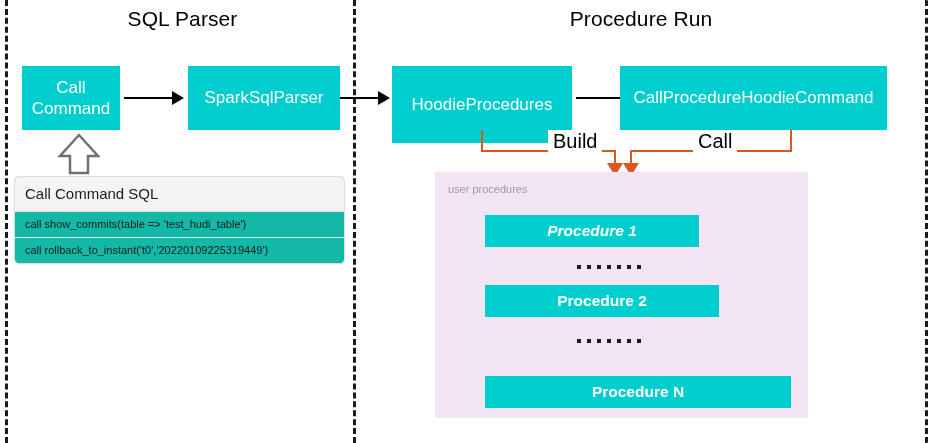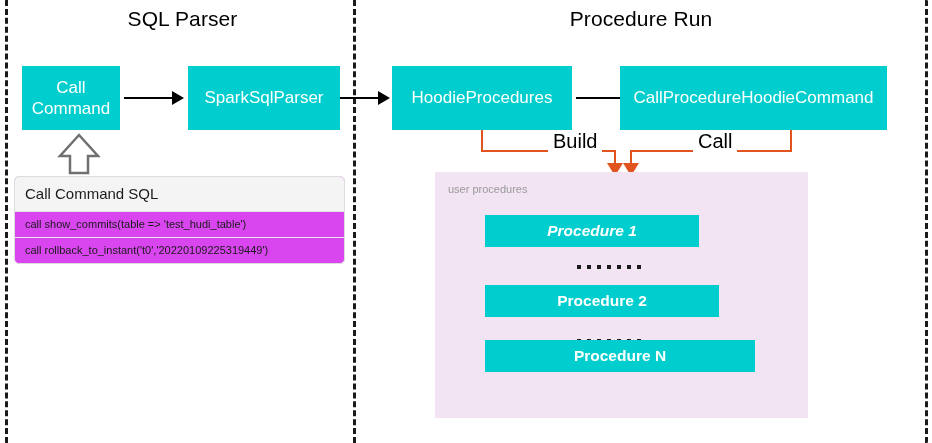--- a/index.html
+++ b/index.html
@@ -63,21 +63,21 @@
     border-left: 12px solid #000000;
   }
   
   .block-arrow-up { position: absolute; }
   
   .sqltable {
     position: absolute;
     border: 1px solid #dddddd;
     border-radius: 5px;
     box-sizing: border-box;
-    background: #d946ef;
+    background: #14b8a6;
     overflow: hidden;
   }
   .sqltable .row {
     box-sizing: border-box;
     padding: 6px 10px 7px 10px;
     font-size: 11px;
     color: #1b1b1b;
     white-space: nowrap;
   }
   .sqltable .row.header {
@@ -178,21 +178,21 @@
       <polygon points="22,2 41,23 31,23 31,40 13,40 13,23 3,23" fill="#ffffff" stroke="#707070" stroke-width="2.5" stroke-linejoin="miter"></polygon>
     </svg>
   </div>
 
   <div class="sqltable" style="left:14px; top:176px; width:331px;">
     <div class="row header">Call Command SQL</div>
     <div class="row body">call show_commits(table =&gt; 'test_hudi_table')</div>
     <div class="row body last">call rollback_to_instant('t0','20220109225319449')</div>
   </div>
 
-  <div class="tealbox" style="left:392px; top:66px; width:180px; height:64px;">HoodieProcedures</div>
+  <div class="tealbox" style="left:392px; top:66px; width:180px; height:77px;">HoodieProcedures</div>
 
   <div class="arrow-h" style="left:576px; top:97px; width:66px;"></div>
   <div class="arrow-head-r" style="left:640px; top:91px;"></div>
 
   <div class="tealbox" style="left:620px; top:66px; width:267px; height:64px;">CallProcedureHoodieCommand</div>
 
   <div class="oline v" style="left:481px; top:130px; height:22px;"></div>
   <div class="oline h" style="left:481px; top:150px; width:135px;"></div>
   <div class="oline v" style="left:614px; top:150px; height:17px;"></div>
   <div class="ohead" style="left:607px; top:163px;"></div>
@@ -224,15 +224,15 @@
   <div class="dots" style="left:577px; top:339px;">
     <i></i>
       <i></i>
       <i></i>
       <i></i>
       <i></i>
       <i></i>
       <i></i>
   </div>
 
-  <div class="procbar" style="left:485px; top:340px; width:270px; height:32px;">Procedure N</div>
+  <div class="procbar" style="left:485px; top:376px; width:306px; height:32px;">Procedure N</div>
 
 </div>
 
 </body></html>

